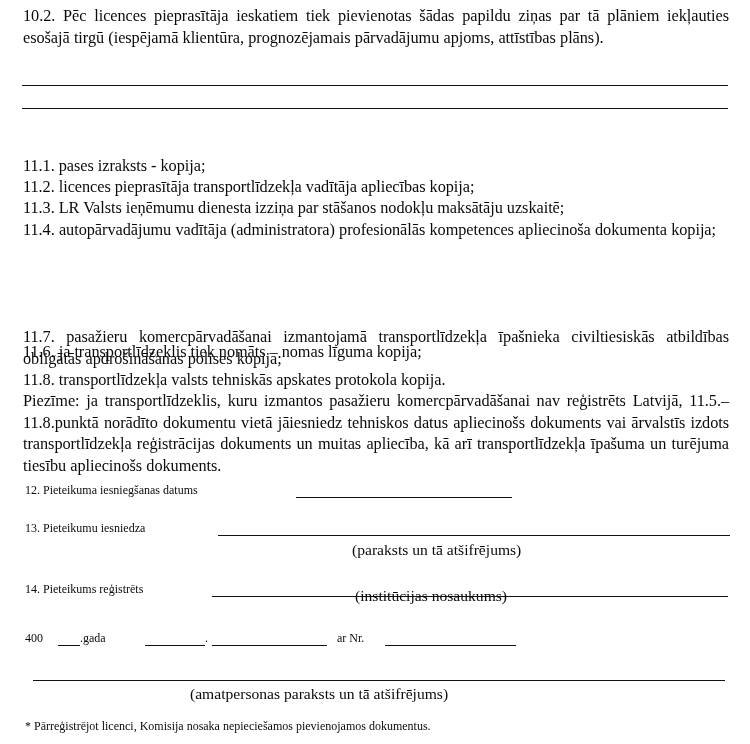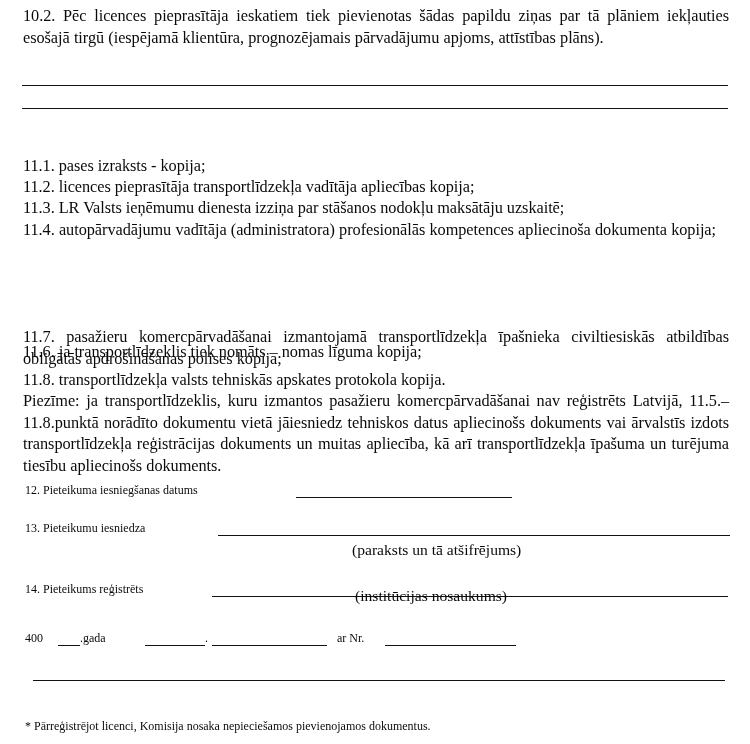--- a/index.html
+++ b/index.html
@@ -113,16 +113,17 @@
   <div class="formrow" style="left:80px; top:628px;">.gada</div>
 
   <div class="rule thin" style="left:145px; top:645px; width:60px;"></div>
   <div class="formrow" style="left:205px; top:628px;">.</div>
   <div class="rule thin" style="left:212px; top:645px; width:115px;"></div>
 
   <div class="formrow" style="left:337px; top:628px;">ar Nr.</div>
   <div class="rule thin" style="left:385px; top:645px; width:131px;"></div>
 
   <div class="rule" style="left:33px; top:680px; width:692px;"></div>
+  <div class="caption" style="left:190px; top:684px;">(amatpersonas paraksts un tā atšifrējums)</div>
 
   <div class="footnote" style="left:25px; top:716px;">* Pārreģistrējot licenci, Komisija nosaka nepieciešamos pievienojamos dokumentus.</div>
 
 </div>
 
 </body></html>

